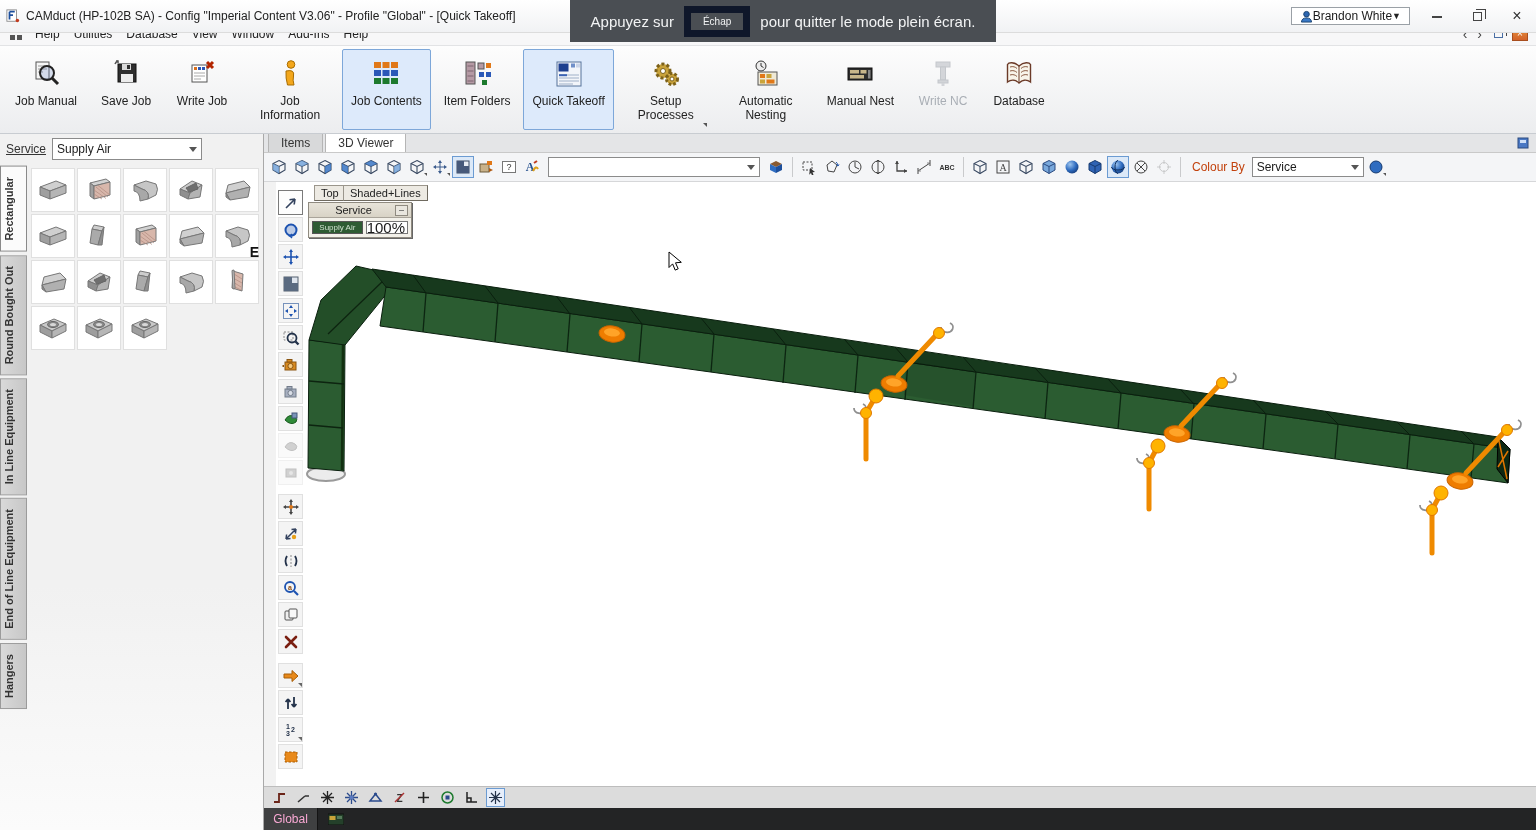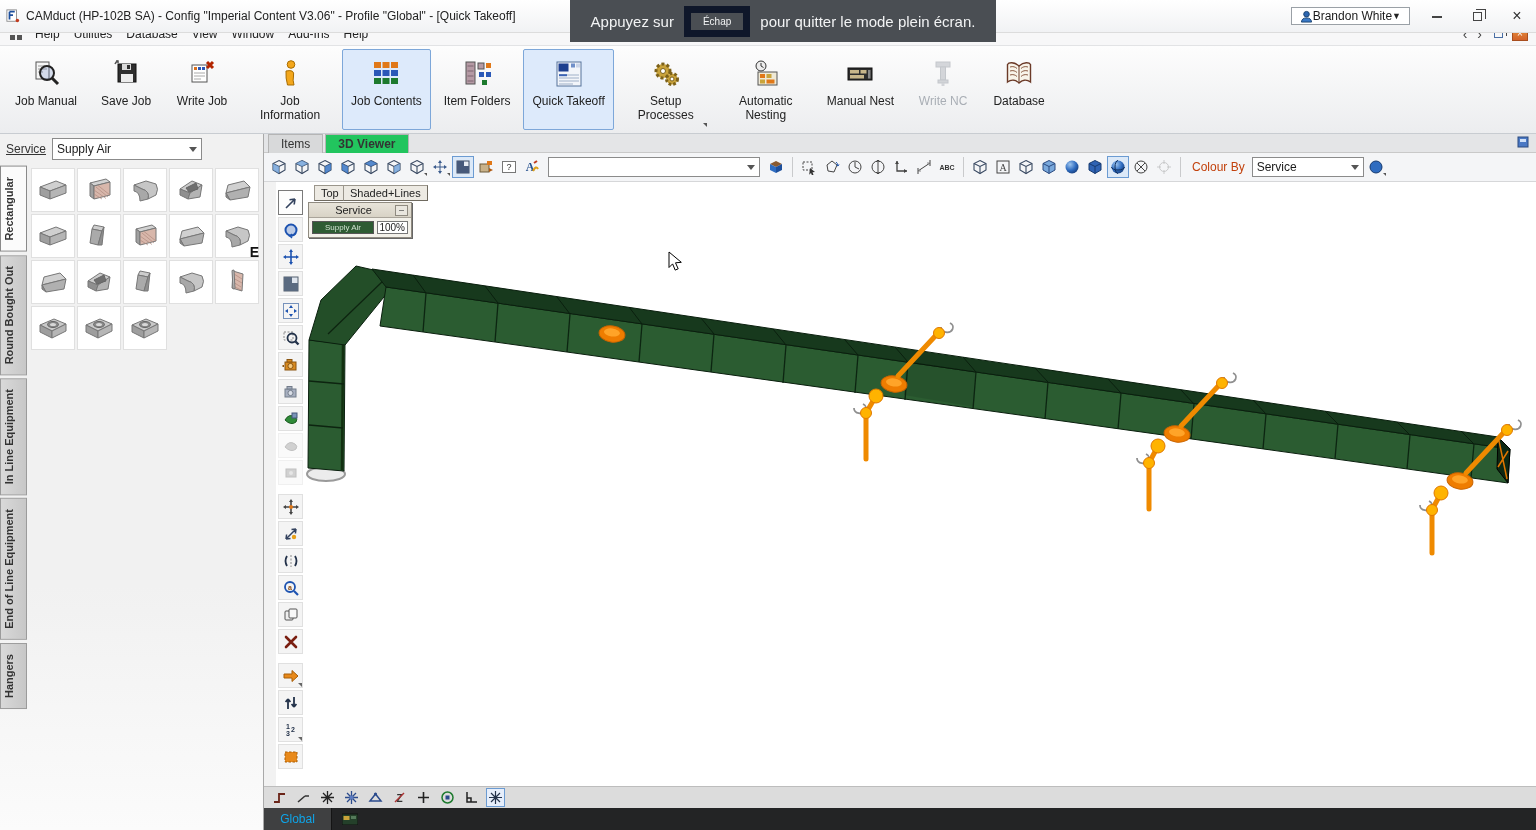--- a/index.html
+++ b/index.html
@@ -50,23 +50,23 @@
 .service-row .combo{width:150px}
 .vtabs{position:absolute;left:0;top:32px;width:27px;display:flex;flex-direction:column;gap:3px}
 .vtab{writing-mode:vertical-rl;transform:rotate(180deg);background:linear-gradient(to left,#d9d9d9,#c7c7c7);border:1px solid #9b9b9b;color:#333;font-size:11px;font-weight:bold;padding:10px 2px;text-align:center}
 .vtab.vt-active{background:#fbfbfb;border-color:#8a8a8a}
 .thumb-grid{position:absolute;left:31px;top:34px;display:grid;grid-template-columns:repeat(5,44px);grid-auto-rows:44px;gap:2px}
 .thumb{background:#fff;border:1px solid #e0e0e0;display:flex;align-items:center;justify-content:center;position:relative}
 .thumb .ebadge{position:absolute;right:-1px;bottom:-3px;font-weight:bold;font-size:14px;color:#111}
 
 
 .main{position:absolute;left:264px;top:134px;right:0;bottom:0;background:#f2f2f2}
-.tabrow{position:absolute;left:0;top:0;right:0;height:19px;background:#e4e5e7;border-bottom:1px solid #c9c9c9;display:flex;align-items:center;padding-left:4px}
+.tabrow{position:absolute;left:0;top:0;right:0;height:19px;background:#e4e5e7;border-bottom:1px solid #c9c9c9;display:flex;align-items:flex-end;padding-left:4px}
 .wtab{padding:2px 12px;border:1px solid #b5b5b5;border-bottom:none;background:#d8d9da;color:#333;margin-right:2px;font-size:12px}
-.wtab.active{background:#22c55e;font-weight:bold}
+.wtab.active{background:#ffffff;font-weight:normal}
 .tabrow .pinicon{margin-left:auto;margin-right:6px;margin-bottom:2px}
 
 .vtoolbar{position:absolute;left:0;top:19px;right:0;height:29px;background:#f4f5f7;border-bottom:1px solid #d6d7d9;display:flex;align-items:center;padding:0 4px;gap:1px}
 .tb{width:22px;height:22px;border:1px solid transparent;background:transparent;display:flex;align-items:center;justify-content:center;position:relative;flex:none}
 .tb.sel{border:1px solid #6b9bd2;background:#dcE9f8}
 .tb.dis{opacity:.4}
 .tb .ddc{position:absolute;right:0;bottom:1px;width:0;height:0;border-left:3px solid transparent;border-top:3px solid #555}
 .tsep{width:1px;height:20px;background:#c9cacc;margin:0 4px;flex:none}
 .search-combo{width:212px;height:20px;margin:0 4px}
 .cb-label{margin:12px 6px;color:#c2410c;flex:none}
@@ -84,30 +84,30 @@
 .st .ddc{position:absolute;right:0;bottom:0;width:0;height:0;border-left:4px solid transparent;border-top:4px solid #666}
 
 
 .ov-btn{position:absolute;background:#edeae3;border:1px solid #9b968c;border-right-color:#6f6a60;border-bottom-color:#6f6a60;font-size:11px;padding:1px 6px;color:#222;z-index:5}
 .legend{position:absolute;left:32px;top:20px;width:104px;background:#f3f1ea;border:1px solid #8f8a80;box-shadow:1px 1px 0 #666;z-index:5}
 .legend .lhead{display:flex;align-items:center;background:linear-gradient(#e8e4da,#d8d3c6);border-bottom:1px solid #a9a49a;padding:1px 3px}
 .legend .ltitle{flex:1;text-align:center;font-size:11px;color:#222}
 .legend .lmin{width:13px;height:11px;border:1px solid #8f8a80;background:#e9e6de;font-size:9px;line-height:9px;text-align:center;color:#444}
 .legend .lrow{display:flex;align-items:center;gap:3px;padding:3px}
 .legend .lswatch{width:62px;height:13px;border:1px solid #555;display:flex;align-items:center;justify-content:center;font-size:8px;color:#cfe0cf;overflow:hidden;white-space:nowrap}
-.legend .lpct{flex:1;height:13px;border:1px solid #777;background:#fff;font-size:10px;text-align:right;padding-right:2px;line-height:12px}
+.legend .lpct{flex:1;height:13px;border:1px solid #777;background:#fff;font-size:15px;text-align:right;padding-right:2px;line-height:12px}
 
 
 .snapbar{position:absolute;left:0;bottom:22px;right:0;height:22px;background:#dcdcdc;border-top:1px solid #bdbdbd;display:flex;align-items:center;padding:0 6px;gap:5px}
 .sn{width:19px;height:19px;display:flex;align-items:center;justify-content:center;border:1px solid transparent}
 .sn.sel{border:1px solid #6b9bd2;background:#e6eefb}
 
 
 .darkbar{position:absolute;left:0;bottom:0;right:0;height:22px;background:#232425;display:flex;align-items:stretch}
-.gtab{width:68px;background:#3f4041;color:#0ea5e9;font-size:12px;display:flex;align-items:center;justify-content:center;border-right:1px solid #141414}
+.gtab{width:54px;background:#3f4041;color:#f9a8d4;font-size:12px;display:flex;align-items:center;justify-content:center;border-right:1px solid #141414}
 .gicon{align-self:center;margin-left:10px}
 </style>
 </head>
 <body>
 
 <svg width="0" height="0" style="position:absolute">
 <defs>
 <radialGradient id="gBall" cx="35%" cy="30%" r="75%">
         <stop offset="0%" stop-color="#9cc4ee"></stop>
         <stop offset="60%" stop-color="#2f6cc0"></stop>

